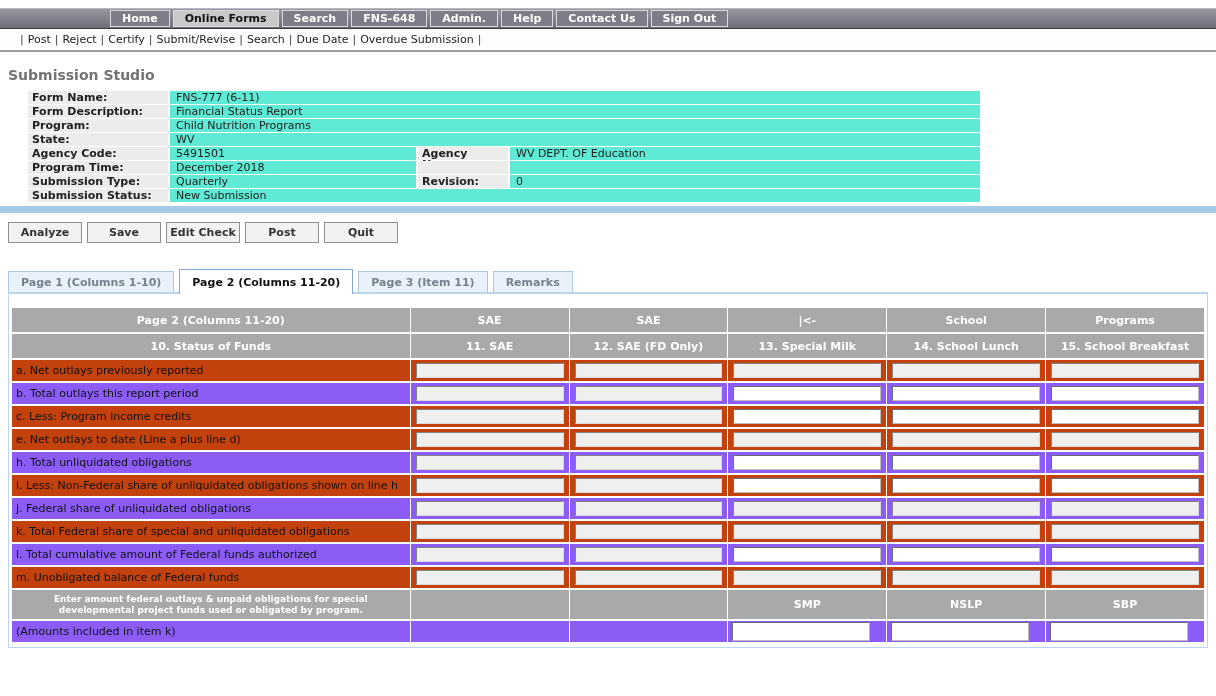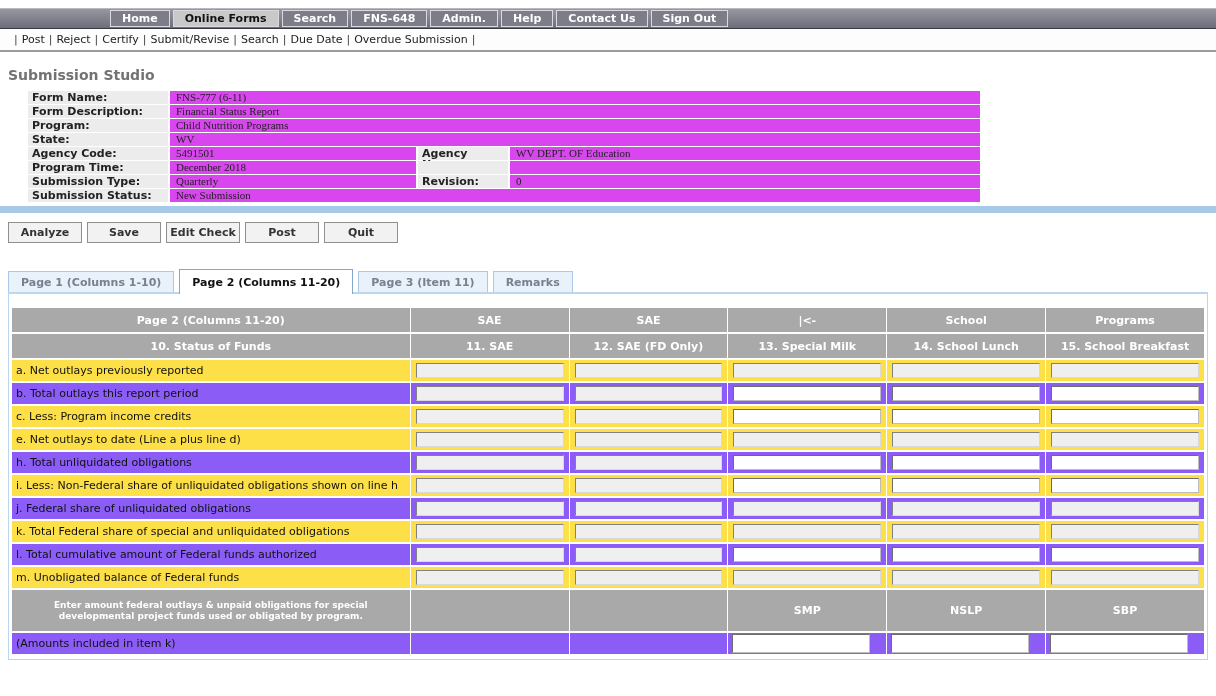--- a/index.html
+++ b/index.html
@@ -20,41 +20,41 @@
   }
   .nav-btn {
     height:17px; line-height:15px; padding:0 11px; margin-right:3px;
     background:#7d7d89; color:#ffffff; font-weight:bold; font-size:11px;
     border:1px solid #d9d9df; cursor:pointer; white-space:nowrap;
   }
   .nav-btn.active { background:#c9c9c9; color:#111; }
 
   
   .submenu {
-    padding:4px 4px 4px 10px; font-size:11px; color:#222;
+    padding:4px 4px 4px 16px; font-size:11px; color:#222;
     border-bottom:2px solid #9b9b9b; background:#fdfdfd;
   }
   .submenu .sep { color:#444; margin:0 4px; }
   .submenu a { color:#222; text-decoration:none; cursor:pointer; }
 
   
   .page-title {
     margin:15px 0 8px 8px; color:#737373; font-weight:bold; font-size:14px;
   }
 
   
   .info-grid {
     margin-left:28px; width:952px;
     display:grid; grid-template-columns:140px 246px 90px 1fr;
     row-gap:1px; column-gap:2px;
   }
   .info-grid .lbl {
     background:#ececec; font-weight:bold; padding:1px 4px; height:13px; line-height:11px;
   }
-  .info-grid .val { background:#d946ef; padding:1px 6px; height:13px; line-height:11px;font-family:Liberation Serif, serif; }
+  .info-grid .val { background:#5eead4; padding:1px 6px; height:13px; line-height:11px; }
   .info-grid .val.full { grid-column:2 / 5; }
 
   
   .blue-bar { margin-top:4px; height:7px; width:100%; background:#a7c9e8; }
 
   
   .toolbar { margin:9px 0 0 8px; display:flex; gap:5px; }
   .tb-btn {
     width:74px; height:21px; background:#f2f2f2; border:1px solid #8f8f8f;
     font-weight:bold; font-size:11px; color:#333; text-align:center; line-height:19px;
@@ -83,24 +83,24 @@
   }
   table.grid {
     width:100%; border-collapse:separate; border-spacing:1px 2px;
     table-layout:fixed; font-size:11px;
   }
   table.grid col.c-label { width:33.5%; }
   table.grid th {
     background:#a9a9a9; color:#ffffff; font-weight:bold;
     height:24px; text-align:center; padding:2px 4px;
   }
-  table.grid th.small { font-size:9px; height:41px; padding:2px 24px; line-height:11px; }
+  table.grid th.small { font-size:9px; height:29px; padding:2px 24px; line-height:11px; }
   table.grid td { padding:0 2px; height:21px; }
   table.grid td.rowlabel { padding:2px 2px 2px 4px; color:#111; }
-  tr.r-white td { background:#fde047; }
+  tr.r-white td { background:#c2410c; }
   tr.r-lav td { background:#8b5cf6; }
 
   input.cell {
     display:block; width:calc(100% - 6px); margin:0 auto; height:15px;
     border:1px solid; font-size:11px; padding:0 2px;
   }
   input.cell.dis {
     background:#efefef; border-color:#828282 #d9d9d9 #d9d9d9 #828282;
   }
   input.cell.en {

